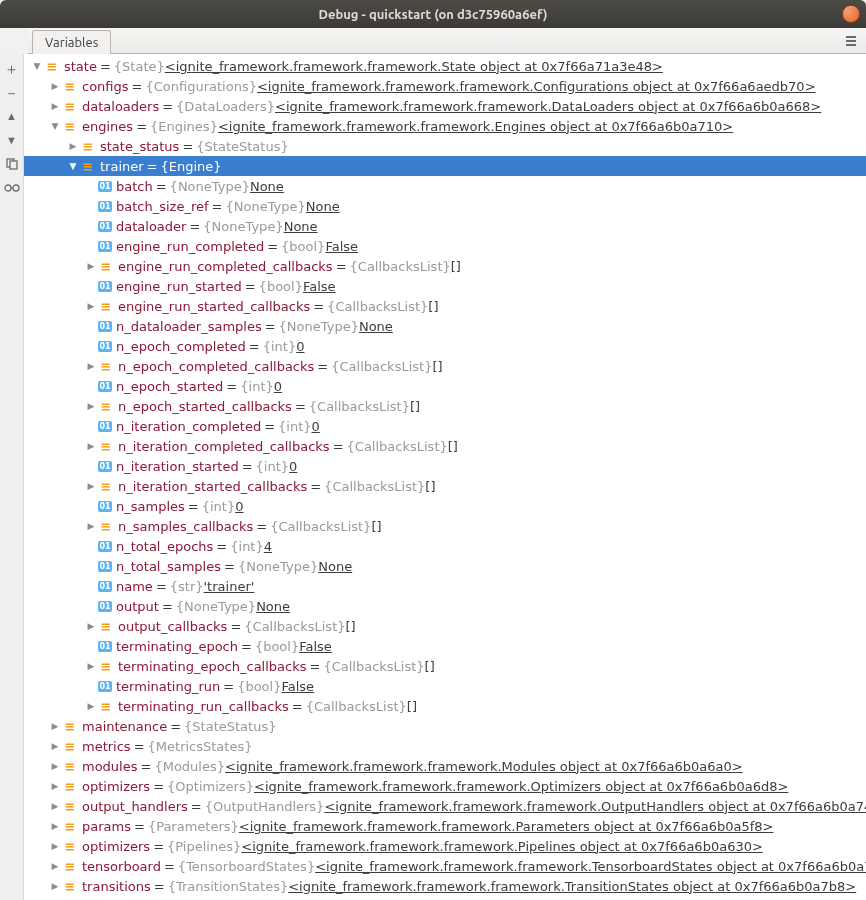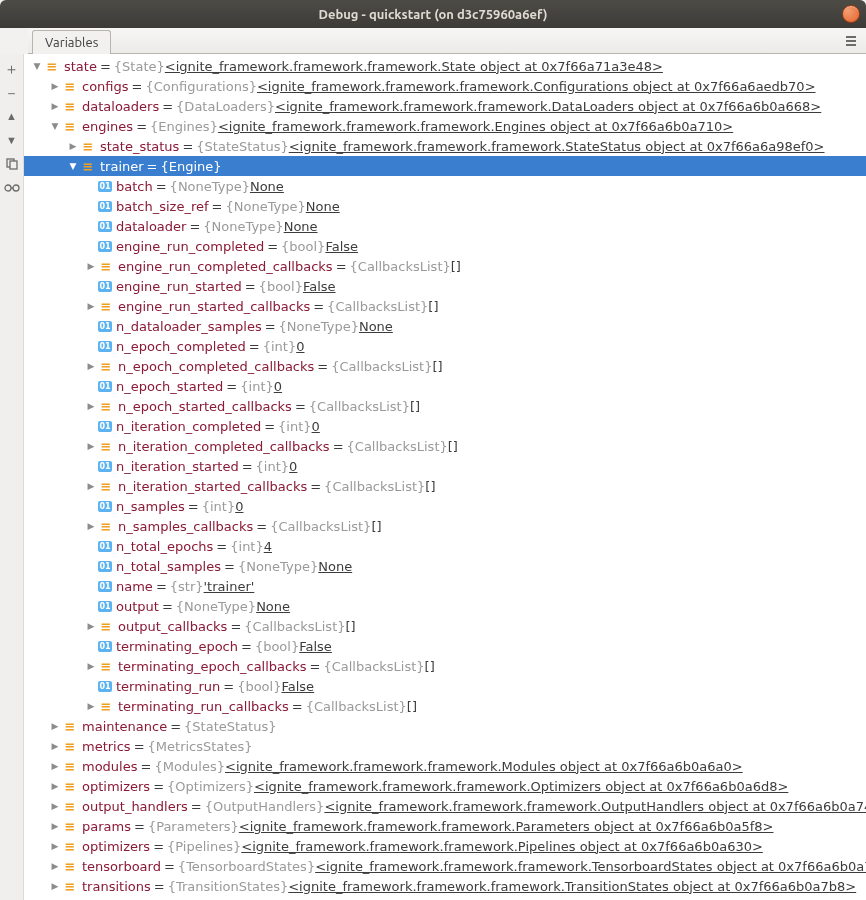--- a/index.html
+++ b/index.html
@@ -232,21 +232,20 @@
         <span class="val">&lt;ignite_framework.framework.framework.Engines object at 0x7f66a6b0a710&gt;</span>
       </div>
       <div class="node-row">
         <span class="indent" style="width: 42px;"></span>
         <span class="arrow">▶</span>
         <span class="kind-icon obj"></span>
         <span class="name">state_status</span>
         <span class="eq"> = </span>
         <span class="typeinfo">{StateStatus}</span>
         <span> </span>
-        <span class="val">&lt;ignite_framework.framework.framework.StateStatus object at 0x7f66a6a98ef0&gt;</span>
       </div>
       <div class="node-row selected">
         <span class="indent" style="width: 42px;"></span>
         <span class="arrow">▼</span>
         <span class="kind-icon obj"></span>
         <span class="name">trainer</span>
         <span class="eq"> = </span>
         <span class="typeinfo">{Engine}</span>
         <span> </span>
       </div>

